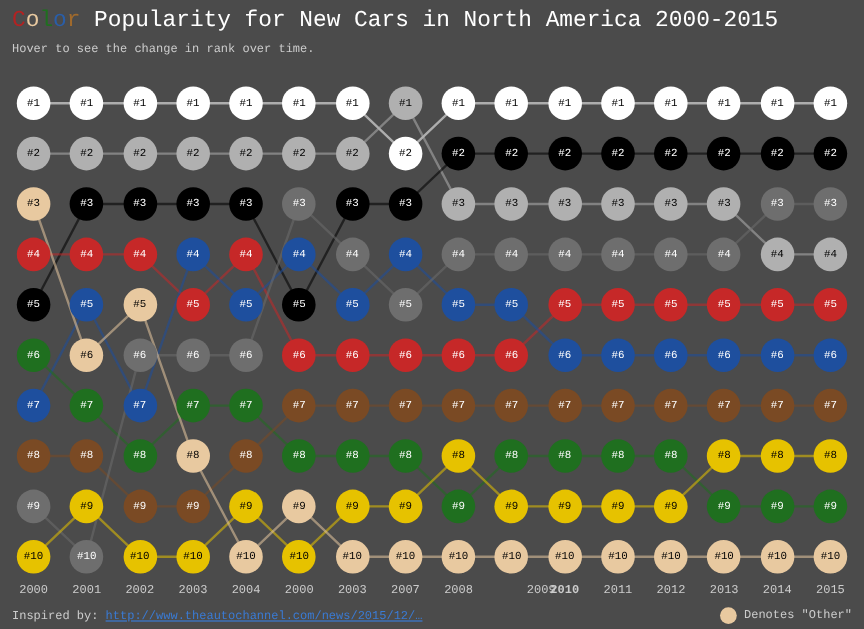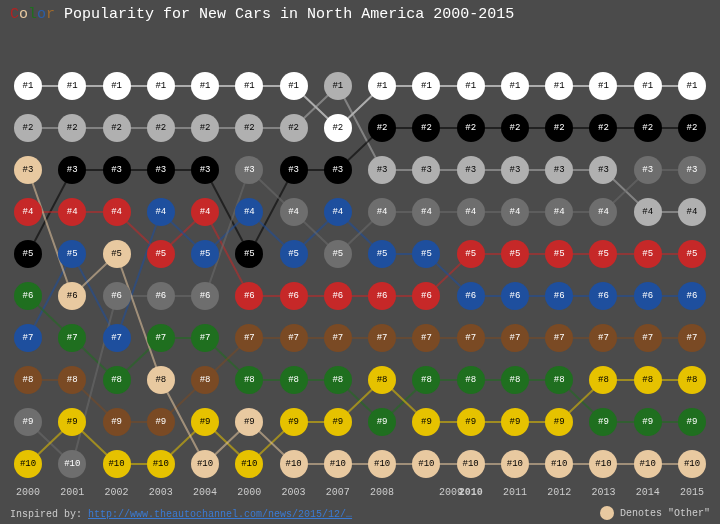--- a/index.html
+++ b/index.html
@@ -1,33 +1,35 @@
 <!DOCTYPE html>
 <html><head>
 <meta charset="utf-8">
 <style>
 html,body{margin:0;padding:0;background:#4b4b4b;font-family:"Courier New",monospace;color:#fff}
 #wrap{position:relative;width:720px;height:524px;overflow:hidden}
-h1{position:absolute;top:6px;left:10px;font-size:15px;font-weight:normal;font-family:"Courier New",monospace;margin:0;letter-spacing:0}
+h1{position:absolute;top:6px;left:10px;font-size:19px;font-weight:normal;font-family:"Courier New",monospace;margin:0;letter-spacing:0}
 h1 .w{display:inline}
 .sub{position:absolute;top:36px;left:10px;font-size:10px;line-height:1.2;color:#ccc}
 #chart{position:absolute;top:70px;left:8px;right:8px;bottom:44px}
 .node{position:absolute;width:28px;height:28px;border-radius:50%;display:flex;align-items:center;justify-content:center;font-size:9px;font-family:"Courier New",monospace;box-sizing:border-box}
 .yearlabel{position:absolute;bottom:26px;font-size:10px;color:#ccc;text-align:center;width:28px;font-family:"Courier New",monospace}
 svg.lines{position:absolute;top:0;left:0;pointer-events:none}
 .footer{position:absolute;bottom:4px;left:10px;font-size:10px;color:#ccc}
 .footer a{color:#3a7bd5}
 .legend{position:absolute;bottom:4px;right:10px;font-size:10px;color:#ccc;display:flex;align-items:center;gap:6px}
 .legend .sw{width:14px;height:14px;border-radius:50%;background:#e8c9a0;display:inline-block}
 </style>
 </head>
 <body>
 
 <div id="wrap">
   <h1><span class="w" style="color: rgb(178, 34, 34);">C</span><span class="w" style="color: rgb(232, 201, 160);">o</span><span class="w" style="color: rgb(31, 111, 31);">l</span><span class="w" style="color: rgb(42, 94, 168);">o</span><span class="w" style="color: rgb(160, 106, 44);">r</span><span style="color: rgb(255, 255, 255);"> Popularity for New Cars in North America 2000-2015</span></h1>
+  <div class="sub">Hover to see the change in rank
+over time.</div>
   <div id="chart" style="width: 704px; height: 410px;">
       <svg width="704" height="410" class="lines">
         <polyline points="20,16 64.26666666666667,16 108.53333333333333,16 152.8,16 197.06666666666666,16 241.33333333333331,16 285.6,16 329.8666666666667,58 374.1333333333333,16 418.4,16 462.66666666666663,16 506.93333333333334,16 551.2,16 595.4666666666667,16 639.7333333333333,16 684,16" fill="none" stroke="#ffffff" stroke-width="2" stroke-opacity="0.55"></polyline>
         <polyline points="20,58 64.26666666666667,58 108.53333333333333,58 152.8,58 197.06666666666666,58 241.33333333333331,58 285.6,58 329.8666666666667,16 374.1333333333333,100 418.4,100 462.66666666666663,100 506.93333333333334,100 551.2,100 595.4666666666667,100 639.7333333333333,142 684,142" fill="none" stroke="#b0b0b0" stroke-width="2" stroke-opacity="0.55"></polyline>
         <polyline points="20,184 64.26666666666667,100 108.53333333333333,100 152.8,100 197.06666666666666,100 241.33333333333331,184 285.6,100 329.8666666666667,100 374.1333333333333,58 418.4,58 462.66666666666663,58 506.93333333333334,58 551.2,58 595.4666666666667,58 639.7333333333333,58 684,58" fill="none" stroke="#000000" stroke-width="2" stroke-opacity="0.55"></polyline>
         <polyline points="20,142 64.26666666666667,142 108.53333333333333,142 152.8,184 197.06666666666666,142 241.33333333333331,226 285.6,226 329.8666666666667,226 374.1333333333333,226 418.4,226 462.66666666666663,184 506.93333333333334,184 551.2,184 595.4666666666667,184 639.7333333333333,184 684,184" fill="none" stroke="#c62828" stroke-width="2" stroke-opacity="0.55"></polyline>
         <polyline points="20,268 64.26666666666667,184 108.53333333333333,268 152.8,142 197.06666666666666,184 241.33333333333331,142 285.6,184 329.8666666666667,142 374.1333333333333,184 418.4,184 462.66666666666663,226 506.93333333333334,226 551.2,226 595.4666666666667,226 639.7333333333333,226 684,226" fill="none" stroke="#1e4f9e" stroke-width="2" stroke-opacity="0.55"></polyline>
         <polyline points="20,226 64.26666666666667,268 108.53333333333333,310 152.8,268 197.06666666666666,268 241.33333333333331,310 285.6,310 329.8666666666667,310 374.1333333333333,352 418.4,310 462.66666666666663,310 506.93333333333334,310 551.2,310 595.4666666666667,352 639.7333333333333,352 684,352" fill="none" stroke="#1f6f1f" stroke-width="2" stroke-opacity="0.55"></polyline>
         <polyline points="20,310 64.26666666666667,310 108.53333333333333,352 152.8,352 197.06666666666666,310 241.33333333333331,268 285.6,268 329.8666666666667,268 374.1333333333333,268 418.4,268 462.66666666666663,268 506.93333333333334,268 551.2,268 595.4666666666667,268 639.7333333333333,268 684,268" fill="none" stroke="#7a4a24" stroke-width="2" stroke-opacity="0.55"></polyline>
         <polyline points="20,352 64.26666666666667,394 108.53333333333333,226 152.8,226 197.06666666666666,226 241.33333333333331,100 285.6,142 329.8666666666667,184 374.1333333333333,142 418.4,142 462.66666666666663,142 506.93333333333334,142 551.2,142 595.4666666666667,142 639.7333333333333,100 684,100" fill="none" stroke="#6e6e6e" stroke-width="2" stroke-opacity="0.55"></polyline>

